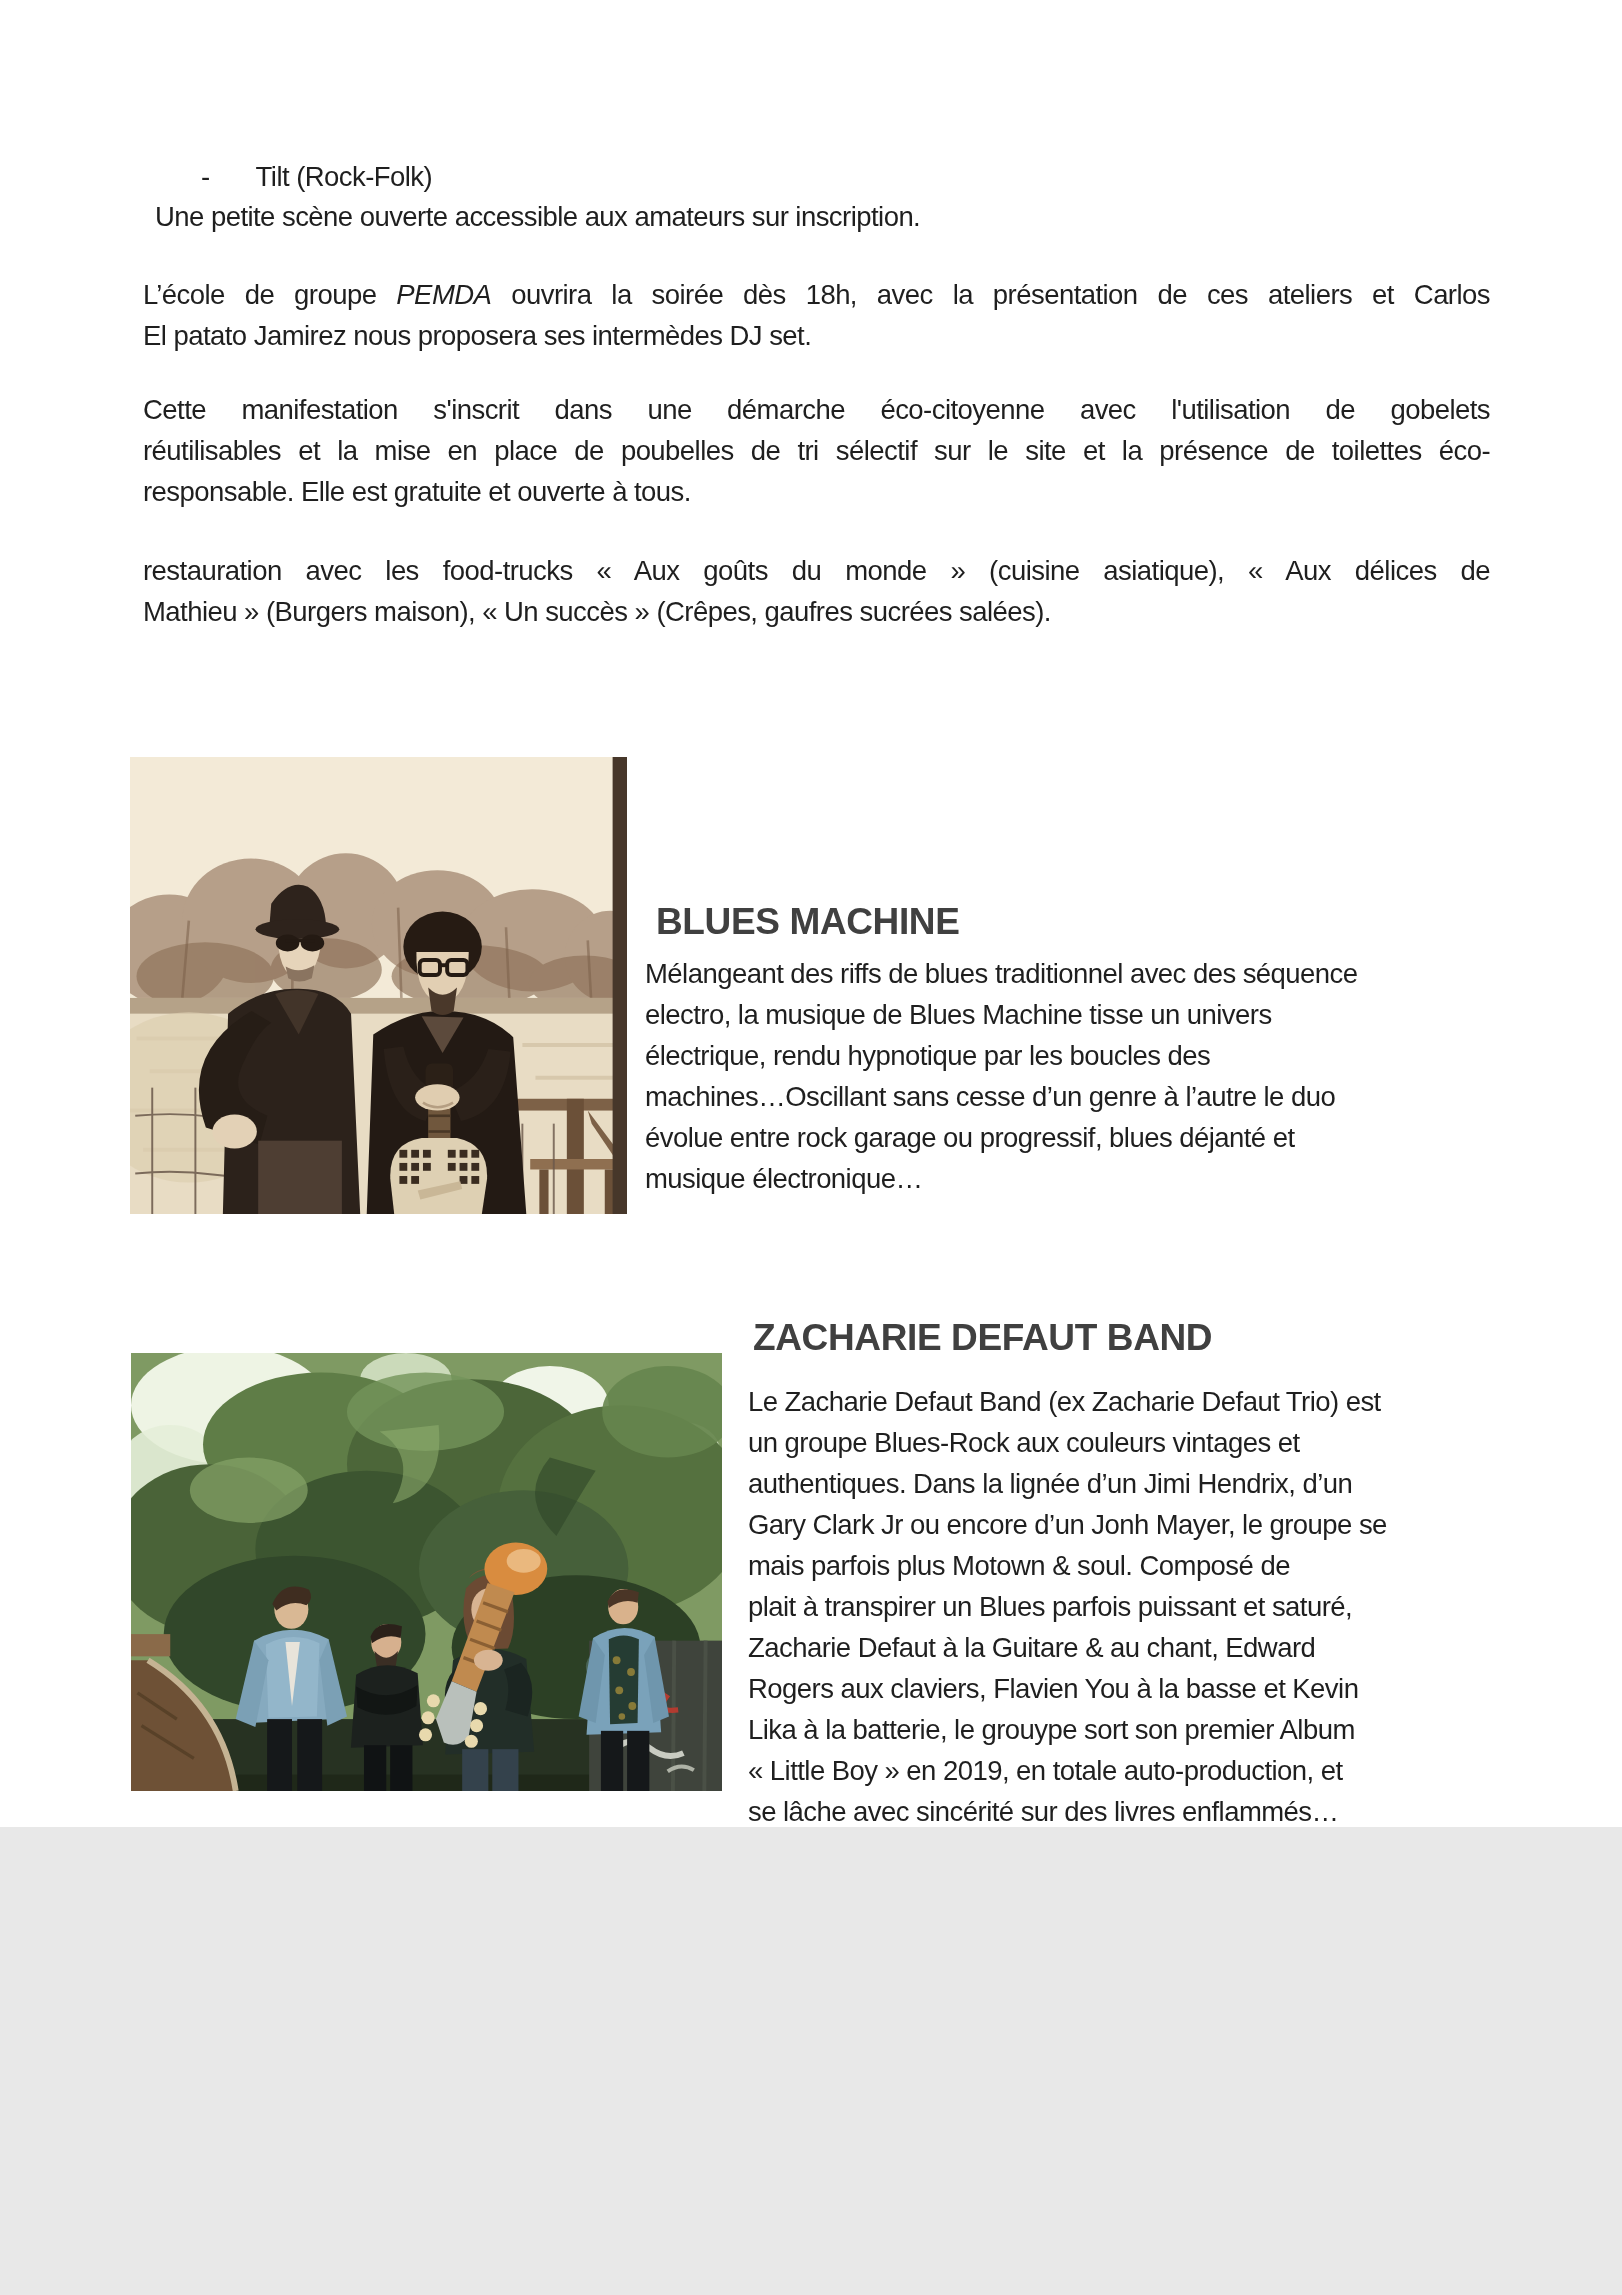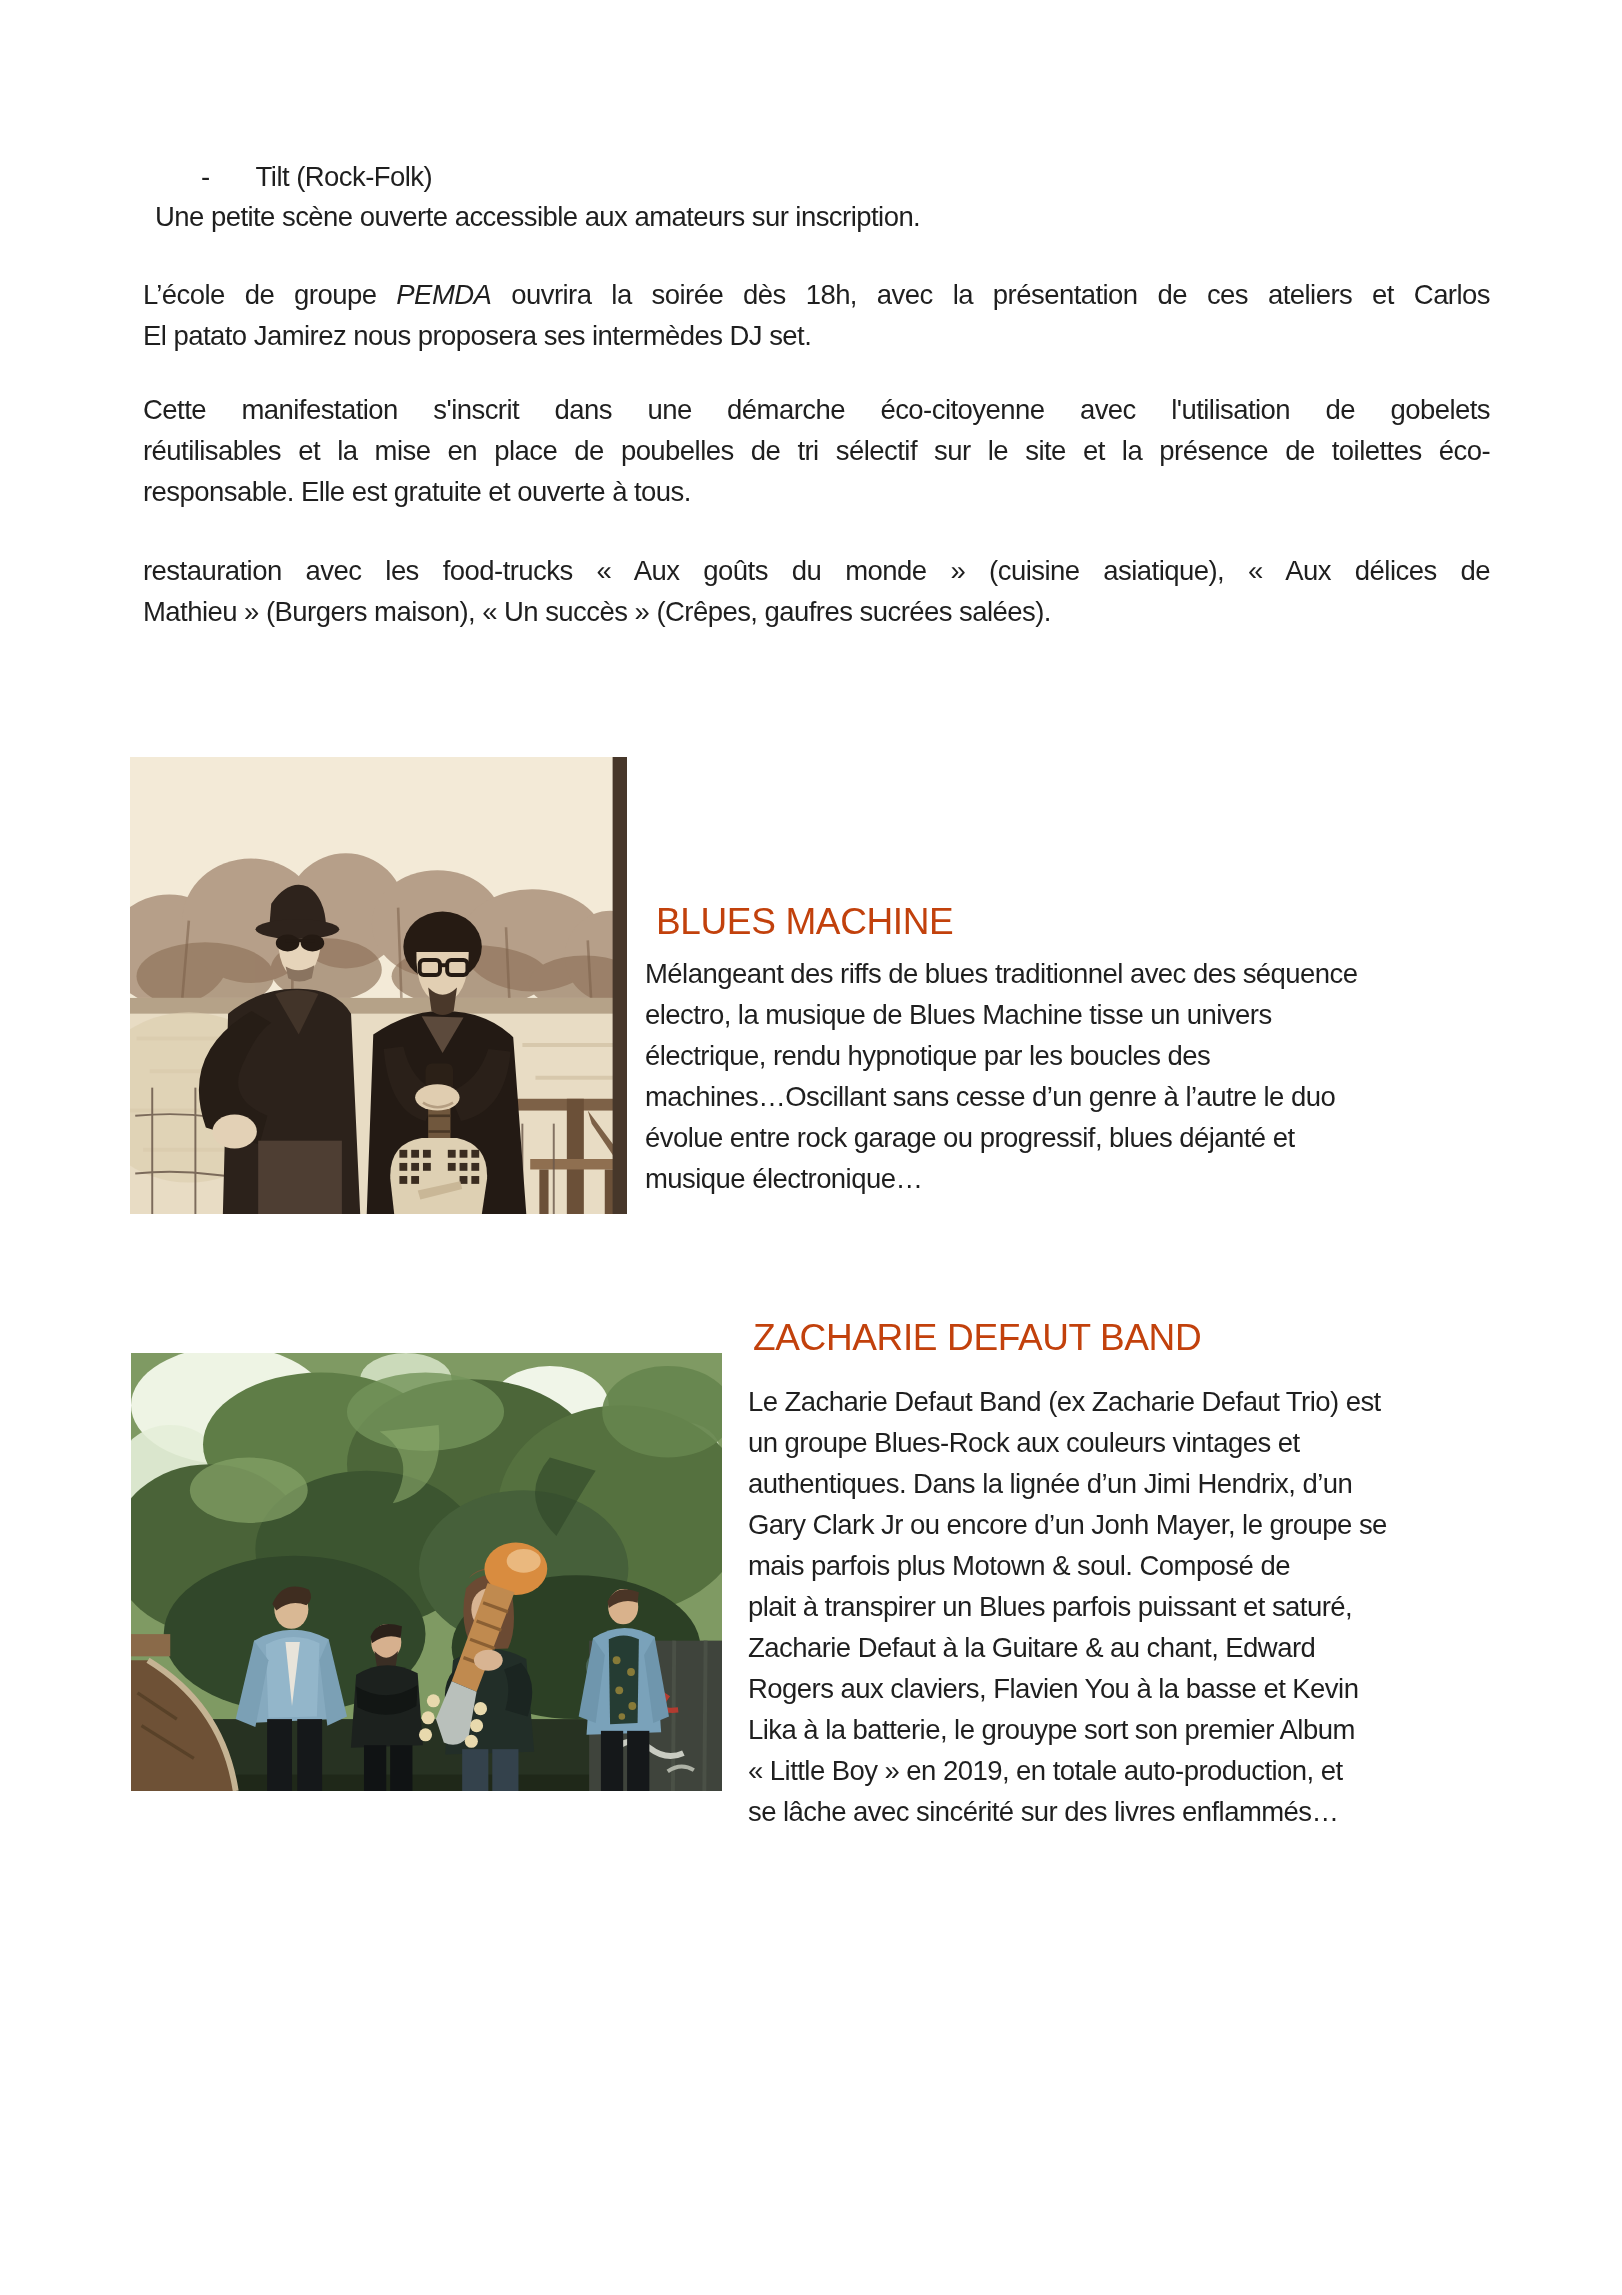--- a/index.html
+++ b/index.html
@@ -1,44 +1,44 @@
 <!DOCTYPE html>
 <html lang="fr" style="font-size:10.5px"><head>
 <meta charset="utf-8">
 <title>Programme</title>
 <style>
   html,body{margin:0;padding:0;background:#e8e8e8;}
   .page{
     position:relative;
-    width:1622px;height:2295px;
+    width:1622px;height:1827px;
     background:#ffffff;
     overflow:hidden;
     font-family:"Liberation Sans","DejaVu Sans",sans-serif;
     color:#1f1f1f;
     -webkit-font-smoothing:antialiased;
   }
   .abs{position:absolute;}
   .body-text{
     font-size:27.5px;
     line-height:41px;
     letter-spacing:-0.02em;
     font-stretch:condensed;
   }
   .jline{ text-align:justify; text-align-last:justify; }
   .pline{ text-align:left; }
   .nowrap{ white-space:nowrap; }
   .it{ font-style:italic;margin-top:44px; }
   .heading{
     font-size:37px;
     line-height:47px;
-    font-weight:400;
+    font-weight:700;
     letter-spacing:-0.01em;
     white-space:nowrap;
     font-stretch:condensed;
-    color:#c2410c;
+    color:#404040;
   }
   .bullet-marker{ display:inline-block; }
   .bullet-label{ display:inline-block; margin-left:46px; }
   .photo{ display:block; }
   .photo svg{ display:block; width:100%; height:100%; }
 </style>
 </head>
 <body>
 
 <div class="page">

